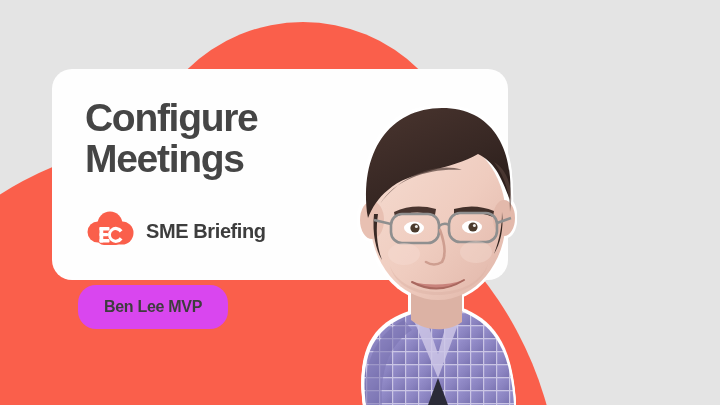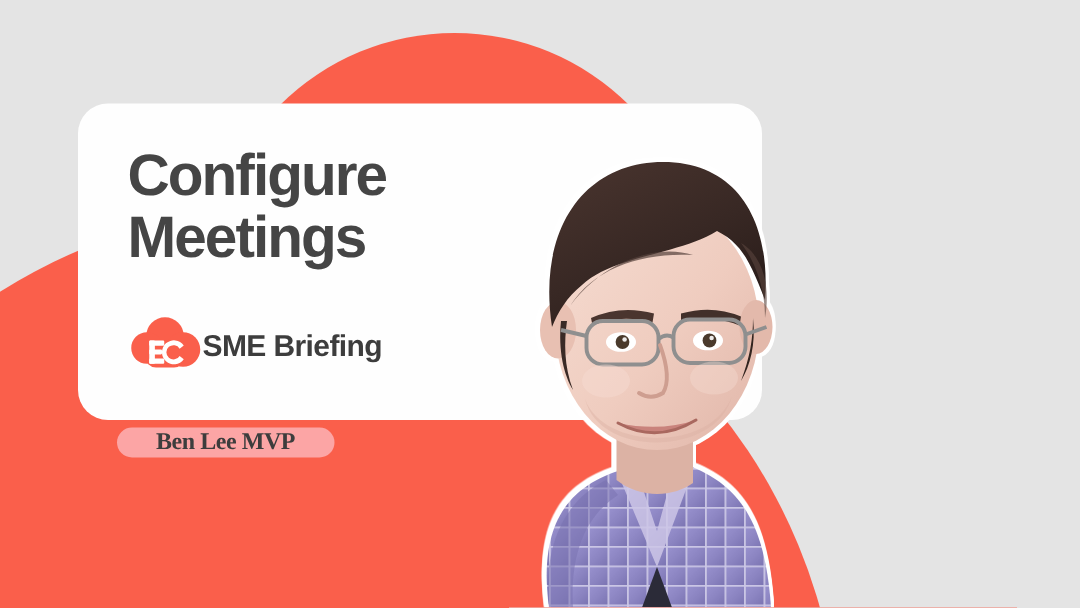--- a/index.html
+++ b/index.html
@@ -55,40 +55,40 @@
     line-height:1.04;
     font-weight:700;
     letter-spacing:-1.3px;
     color:#454545;
     white-space:pre-line;
   }
 
   .brandrow {
     display:flex;
     align-items:center;
+    gap:11px;
     margin-top:30px;
   }
   .brand-logo { width:50px; height:44px; display:block; flex:0 0 auto; }
   .brand-text {
     font-size:20px;
     font-weight:700;
     letter-spacing:-0.4px;
     color:#3d3d3d;
   }
 
   
   .pill {
     position:absolute;
     left:78px; top:285px;
-    height:20px;
+    height:44px;
     padding:0 26px;
     display:flex; align-items:center; justify-content:center;
-    background:#fca5a5;
+    background:#d946ef;
     border-radius:18px;
-    font-family:Liberation Serif, serif;
   }
   .pill-text {
     font-size:16px;
     font-weight:700;
     letter-spacing:-0.3px;
     color:#3d3d3d;
     white-space:nowrap;
   }
 
   

